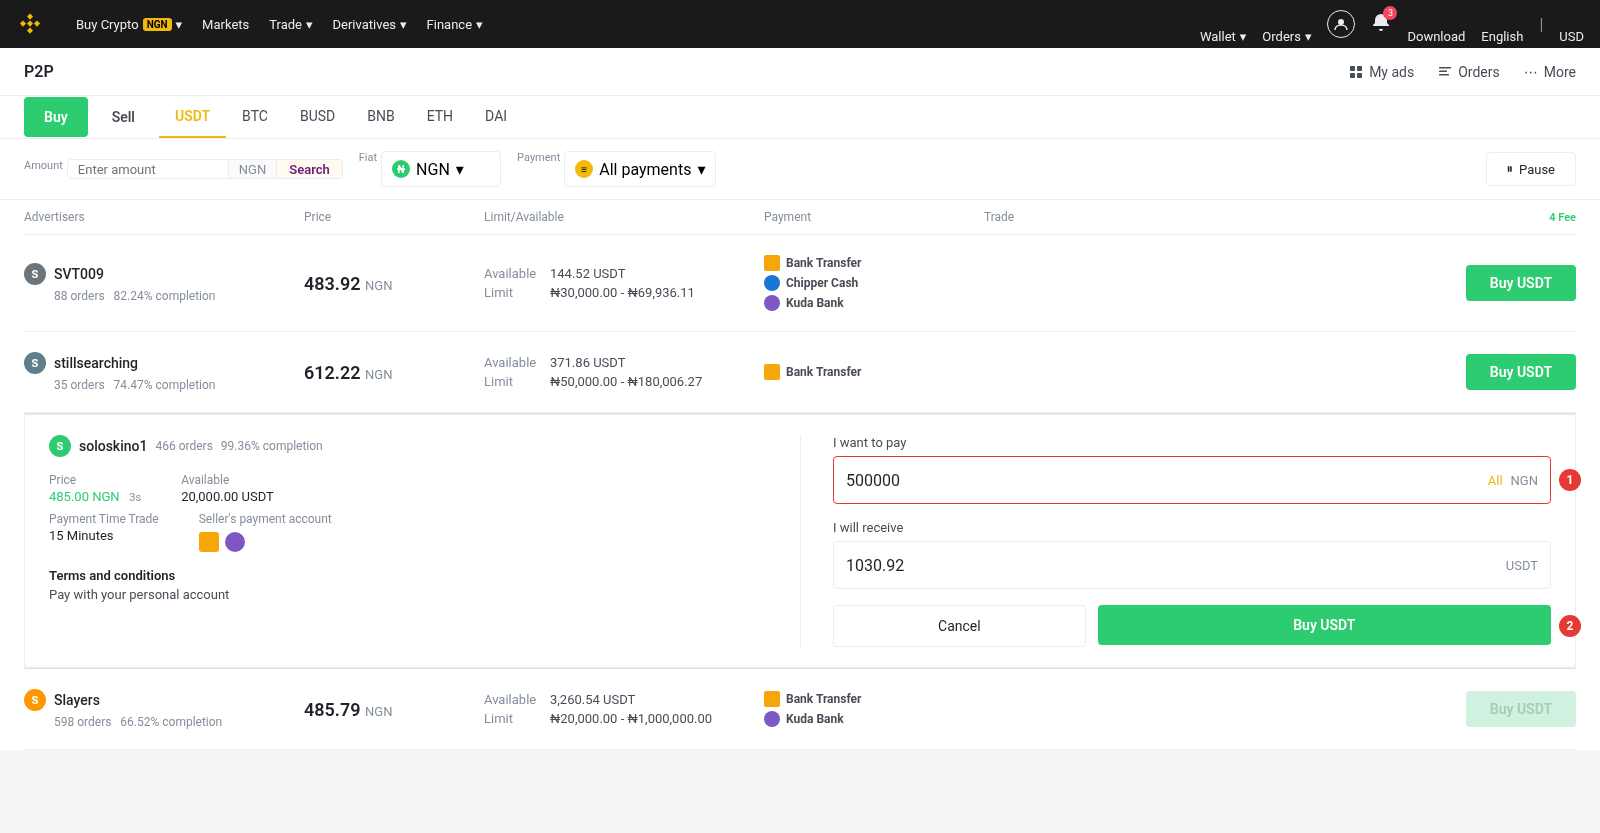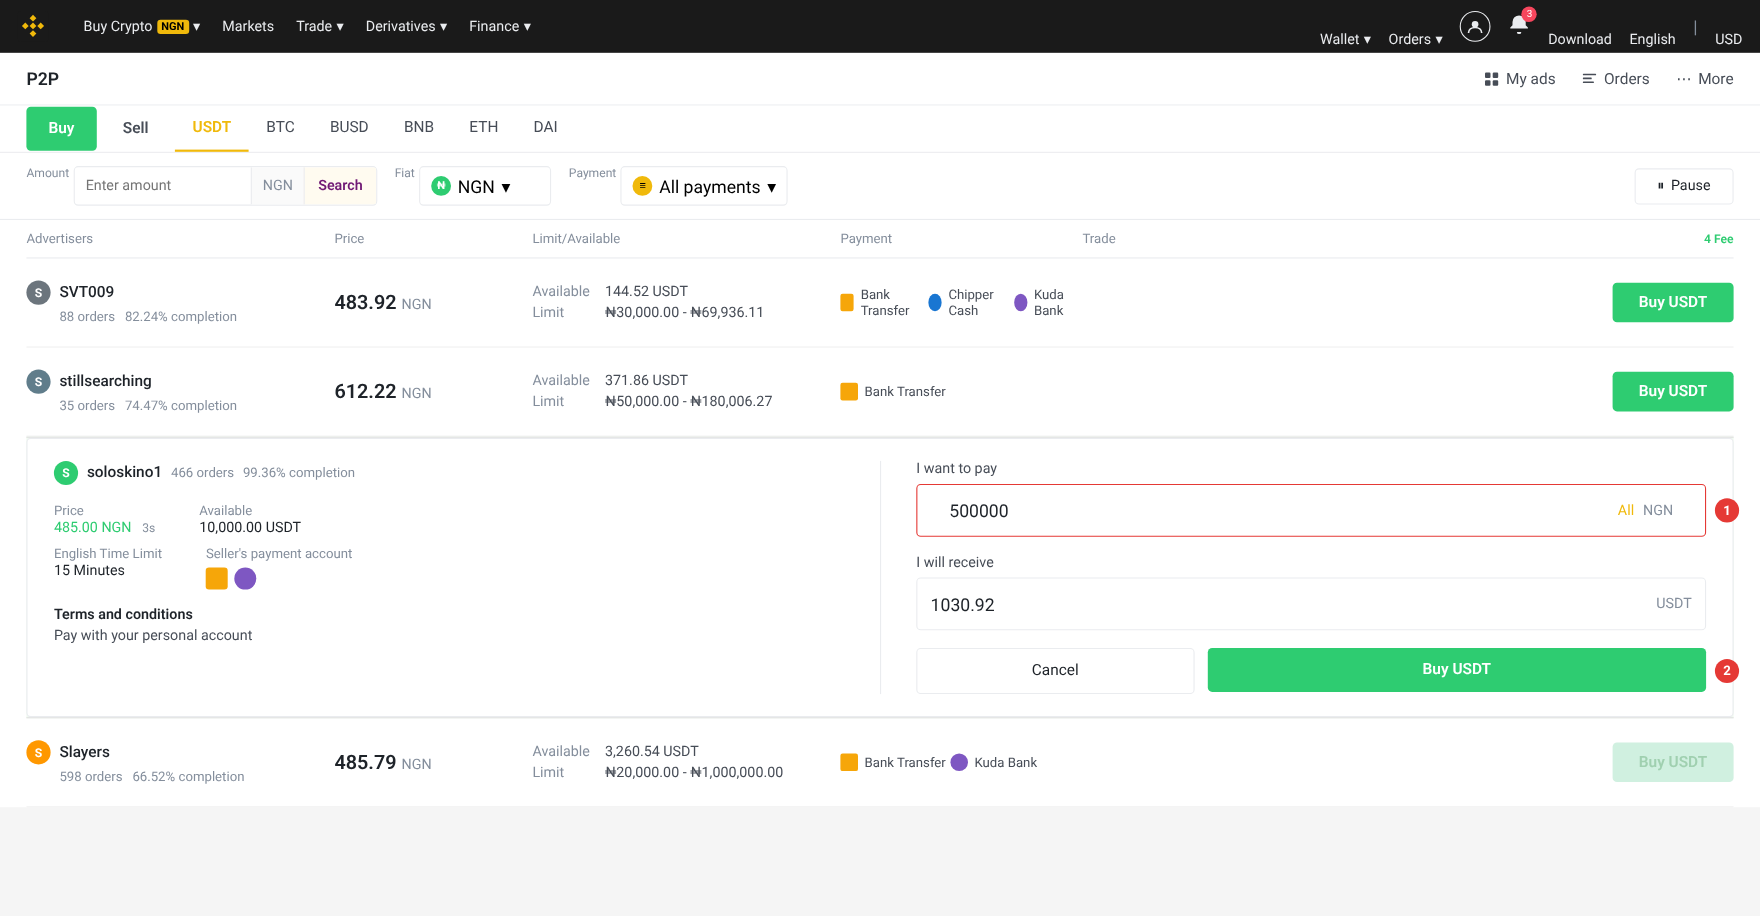--- a/index.html
+++ b/index.html
@@ -177,21 +177,21 @@
     .filter-label {
       font-size: 11px;
       color: #848e9c;
     }
     .filter-input-wrap {
       display: flex;
       align-items: center;
       border: 1px solid #eaecef;
       border-radius: 4px;
       overflow: hidden;
-      height: 36px;
+      height: 20px;
     }
     .filter-input {
       border: none;
       outline: none;
       padding: 0 10px;
       font-size: 13px;
       width: 160px;
       color: #1e2329;
     }
     .filter-currency-label {
@@ -348,21 +348,23 @@
       color: #474d57;
       display: flex;
       gap: 6px;
     }
     .limit-label {
       color: #848e9c;
       min-width: 60px;
     }
     .payment-col {
       display: flex;
+      flex-direction: column;
       gap: 4px;
+      font-weight: bold;
     }
     .payment-method {
       display: flex;
       align-items: center;
       gap: 6px;
       font-size: 12px;
       color: #474d57;
     }
     .payment-icon {
       width: 16px;
@@ -461,21 +463,21 @@
     .pay-field-label {
       font-size: 13px;
       color: #474d57;
       margin-bottom: 6px;
     }
     .pay-input-wrap {
       border: 1.5px solid #e53935;
       border-radius: 4px;
       display: flex;
       align-items: center;
-      padding: 0 29px;
+      padding: 0 12px;
       height: 48px;
     }
     .pay-input {
       flex: 1;
       border: none;
       outline: none;
       font-size: 16px;
       color: #1e2329;
       background: transparent;
     }
@@ -811,27 +813,27 @@
             <div class="expanded-info-item">
               <span class="expanded-info-label">Price</span>
               <span class="expanded-info-value green">
                 <span>485.00 NGN</span>
                 &nbsp;
                 <span style="color:#848e9c;font-size:11px;">3s</span>
               </span>
             </div>
             <div class="expanded-info-item">
               <span class="expanded-info-label">Available</span>
-              <span class="expanded-info-value">10,000.00 USDT</span>
+              <span class="expanded-info-value">20,000.00 USDT</span>
             </div>
           </div>
 
           <div class="expanded-info-row" style="margin-top:8px;">
             <div class="expanded-info-item">
-              <span class="expanded-info-label">English Time Limit</span>
+              <span class="expanded-info-label">Payment Time Trade</span>
               <span class="expanded-info-value">15 Minutes</span>
             </div>
             <div class="expanded-info-item">
               <span class="expanded-info-label">Seller's payment account</span>
               <div class="expanded-payment-methods">
                 <div class="payment-icon bank" style="width:20px;height:20px;border-radius:3px;"></div>
                 <div class="payment-icon kuda" style="width:20px;height:20px;border-radius:50%;"></div>
               </div>
             </div>
           </div>

